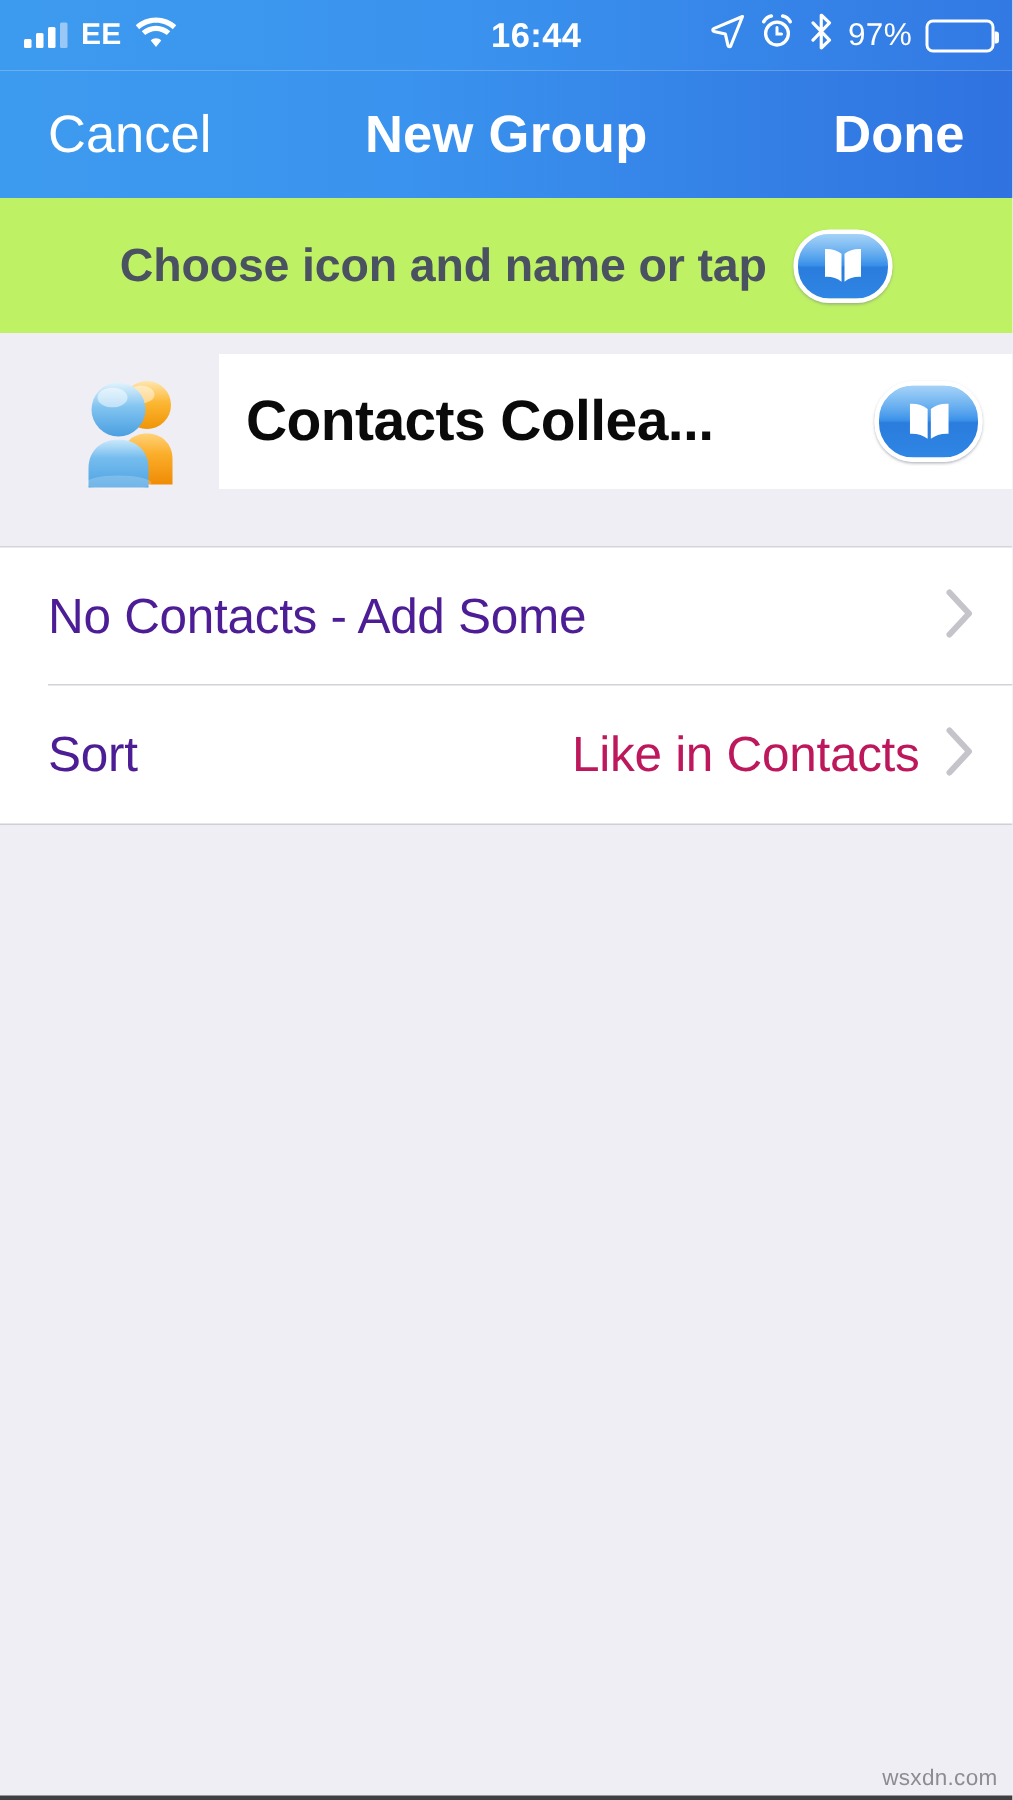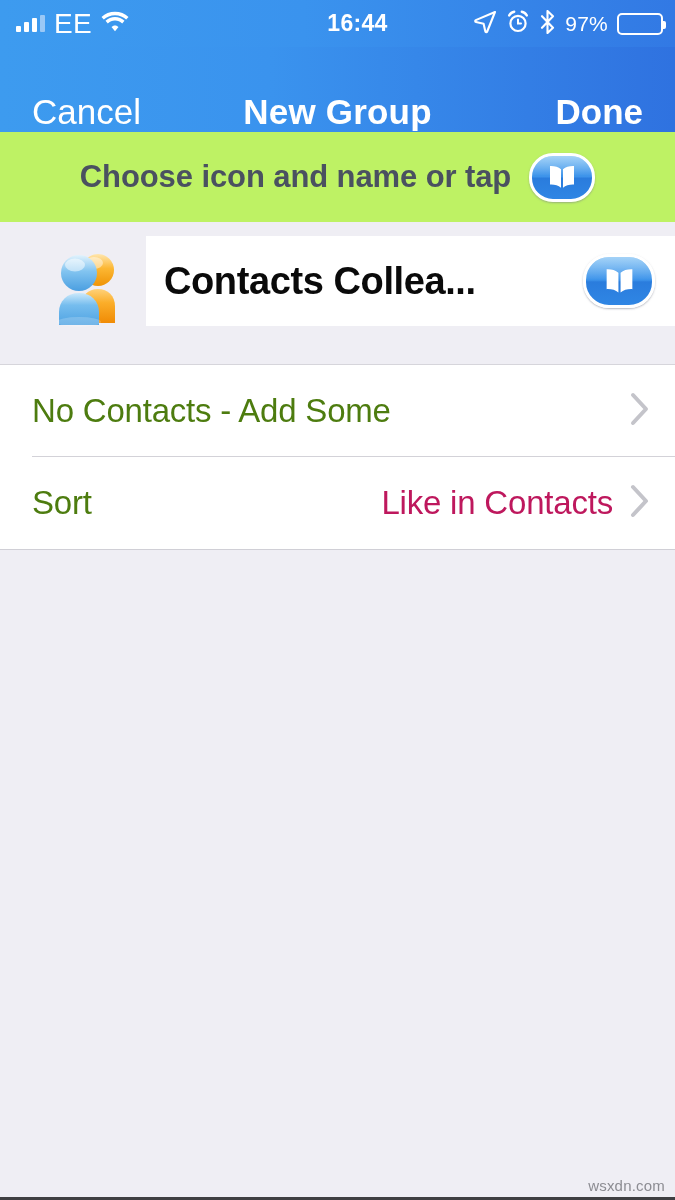--- a/index.html
+++ b/index.html
@@ -43,23 +43,23 @@
     display: block;
     width: 5px;
     background: #ffffff;
     border-radius: 1px;
   }
   .signal-bars i:nth-child(1) { height: 6px; }
   .signal-bars i:nth-child(2) { height: 10px; }
   .signal-bars i:nth-child(3) { height: 14px; }
   .signal-bars i:nth-child(4) { height: 17px; background: #9ac8f6; }
   .carrier {
-    font-size: 28px;
+    font-size: 20px;
     letter-spacing: 0.2px;
-    font-weight: 400;
+    font-weight: 700;
   }
   .wifi-icon { display:block; }
   .sb-center {
     position: absolute;
     left: 0; right: 0;
     text-align: center;
     font-size: 23px;
     font-weight: 700;
     letter-spacing: 0.3px;
     padding-left: 40px;
@@ -102,21 +102,21 @@
   }
 
   
   .nav-bar {
     position: absolute;
     top: 47px; left: 0;
     width: 675px;
     height: 85px;
     background: linear-gradient(to right, #3d9bef 0%, #3a93ee 40%, #2f72e0 100%);
     display: flex;
-    align-items: flex-end;
+    align-items: center;
     justify-content: space-between;
     box-sizing: border-box;
     padding: 0 32px;
     color: #ffffff;
   }
   .nav-btn {
     font-size: 35px;
     font-weight: 400;
     color: #ffffff;
     white-space: nowrap;
@@ -221,21 +221,21 @@
   .list-row {
     position: relative;
     height: 92px;
     display: flex;
     align-items: center;
     box-sizing: border-box;
     padding: 0 24px 0 32px;
   }
   .row-label {
     font-size: 33px;
-    color: #4d7c0f;
+    color: #4c1d95;
     letter-spacing: -0.2px;
     flex: 0 0 auto;
   }
   .row-value {
     margin-left: auto;
     font-size: 33px;
     color: #be185d;
     letter-spacing: -0.2px;
     padding-right: 16px;
   }

